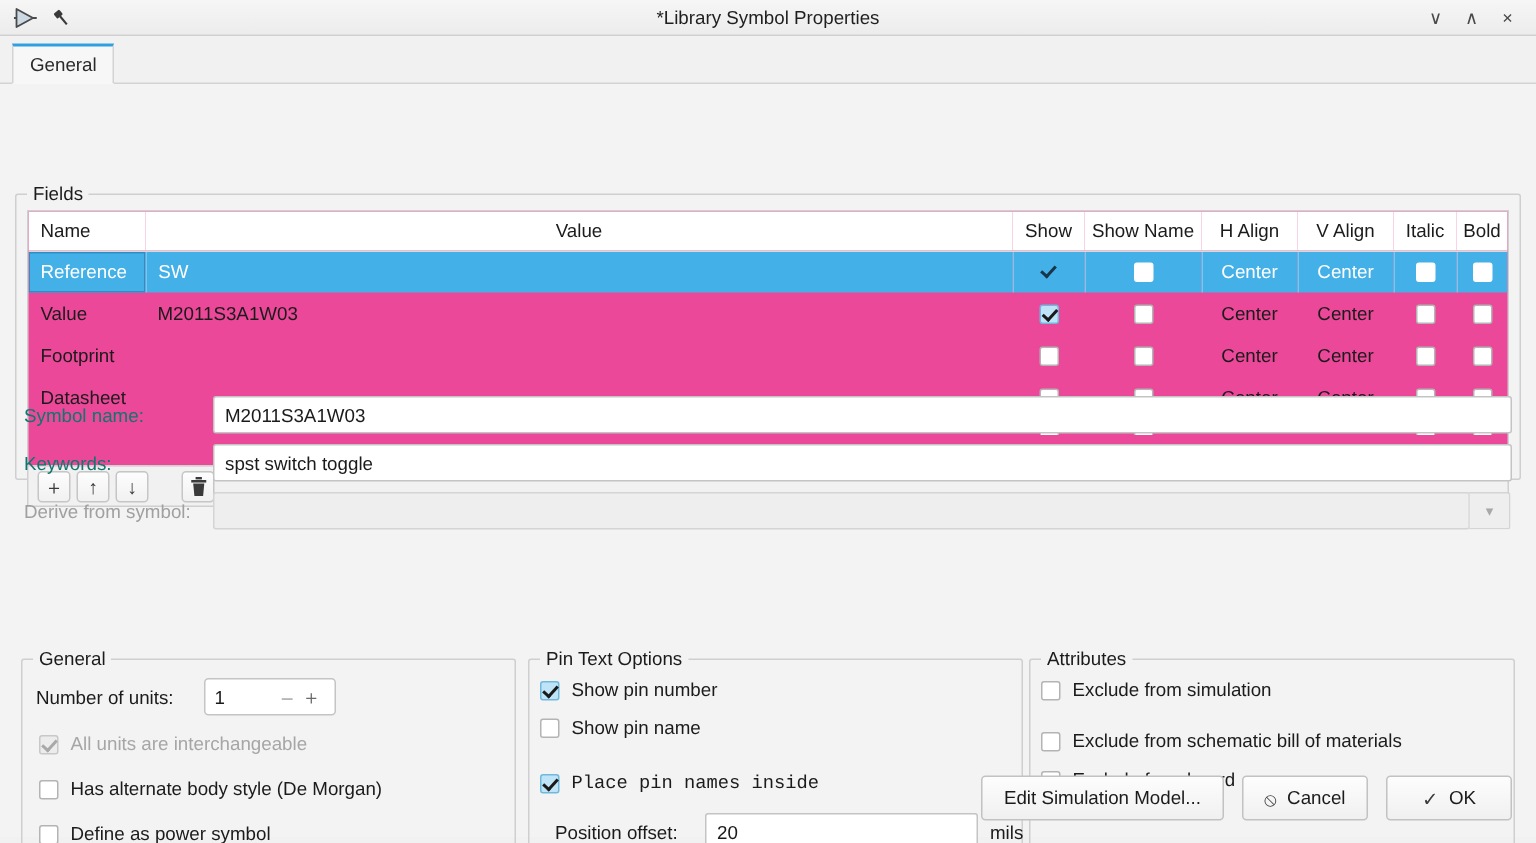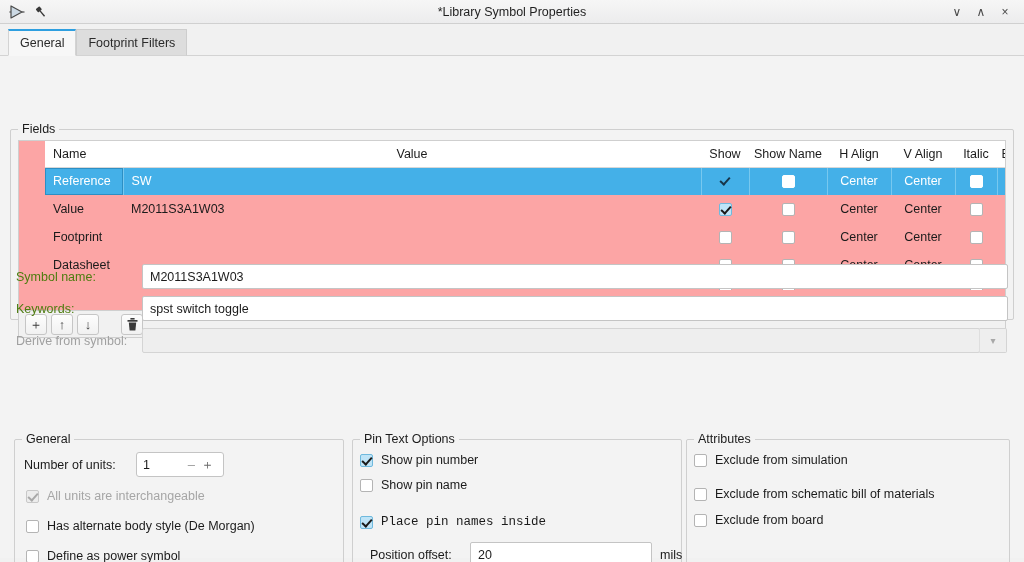--- a/index.html
+++ b/index.html
@@ -92,24 +92,24 @@
     font-size: 12.5px;
     color: #1b1b1b;
     z-index: 3;
   }
 
   
   #fields-group { left: 10px; top: 66px; width: 1004px; height: 198px; }
   .table-wrap {
     position: absolute; left: 8px; top: 18px;
     width: 988px; height: 171px;
-    background: #fca5a5;
+    background: #ec4899;
     border: 1px solid #cfcfcf;
     overflow: hidden;
-    display: flex; flex-direction: column; padding-left: 26px;
+    display: flex; flex-direction: column;
   }
   table.fields { border-collapse: collapse; width: 100%; table-layout: fixed; }
   table.fields thead th {
     height: 26px;
     font-weight: normal;
     font-size: 12.5px;
     color: #1b1b1b;
     background: #ffffff;
     border-bottom: 1px solid #d8d8d8;
     padding: 0 8px;
@@ -184,21 +184,21 @@
     background: linear-gradient(#fdfdfd, #f1f1f1);
     border: 1px solid #c6c6c6;
     border-radius: 3px;
     display: flex; align-items: center; justify-content: center;
     color: #3a3a3a; font-size: 13px; line-height: 1;
   }
   .tbtn.gap { margin-left: 18px; }
 
   
   .frow { position: absolute; display: flex; align-items: center; }
-  .flabel { font-size: 12.5px; color: #4d7c0f; }
+  .flabel { font-size: 12.5px; color: #0f766e; }
   .flabel.dis { color: #a0a0a0; }
   .finput {
     height: 25px;
     background: #ffffff;
     border: 1px solid #c4c4c4;
     border-radius: 2px;
     display: flex; align-items: center;
     padding: 0 7px;
     font-size: 12.5px;
     color: #1b1b1b;
@@ -283,21 +283,20 @@
   <div class="tb-title">*Library Symbol Properties</div>
   <div class="tb-right">
     <div class="wbtn">∨</div>
     <div class="wbtn">∧</div>
     <div class="wbtn">×</div>
   </div>
 </div>
 
 <div class="tabstrip">
   <div class="tab active">General</div>
-  <div class="tab inactive">Footprint Filters</div>
 </div>
 
 <div class="body">
 
   <div class="group" id="fields-group">
     <div class="gb-frame"></div>
     <div class="gb-label">Fields</div>
 
     <div class="table-wrap">
       <table class="fields">
@@ -476,14 +475,25 @@
       <span class="chk"></span>
       <span class="cblabel">Exclude from schematic bill of materials</span>
     </div>
 
     <div class="cbrow" style="left:8px; top:81px;">
       <span class="chk"></span>
       <span class="cblabel">Exclude from board</span>
     </div>
   </div>
 
+  <div class="footer">
+    <div class="btn btn-sim">Edit Simulation Model...</div>
+    <div class="btn btn-cancel">
+      <span class="gi">⦸</span>
+      <span>Cancel</span>
+    </div>
+    <div class="btn btn-ok">
+      <span class="gi">✓</span>
+      <span>OK</span>
+    </div>
+  </div>
 
 </div>
 
 </body></html>

